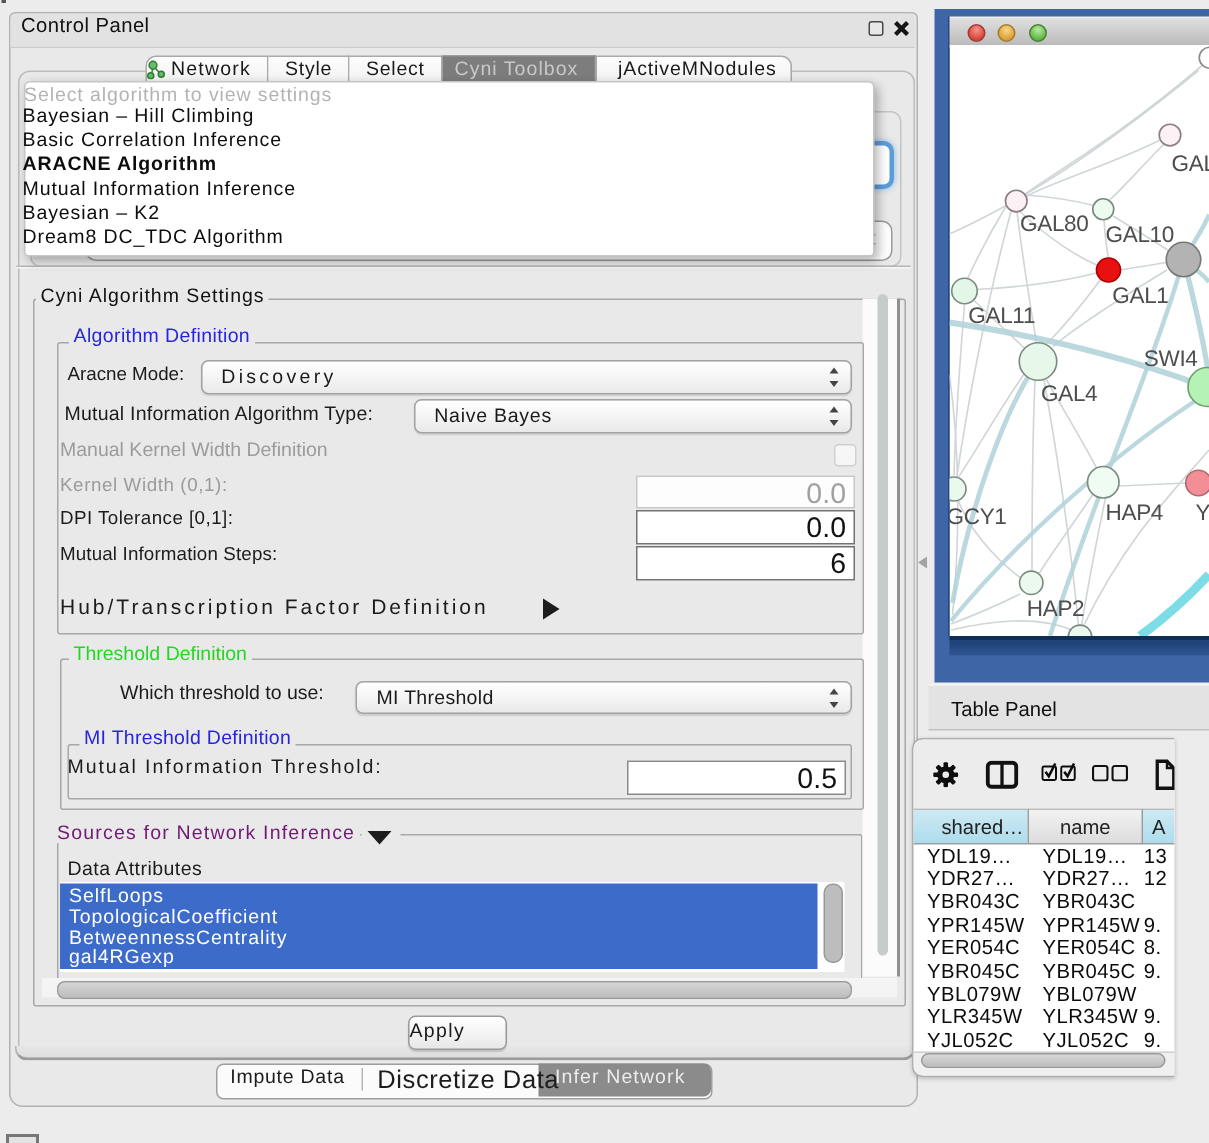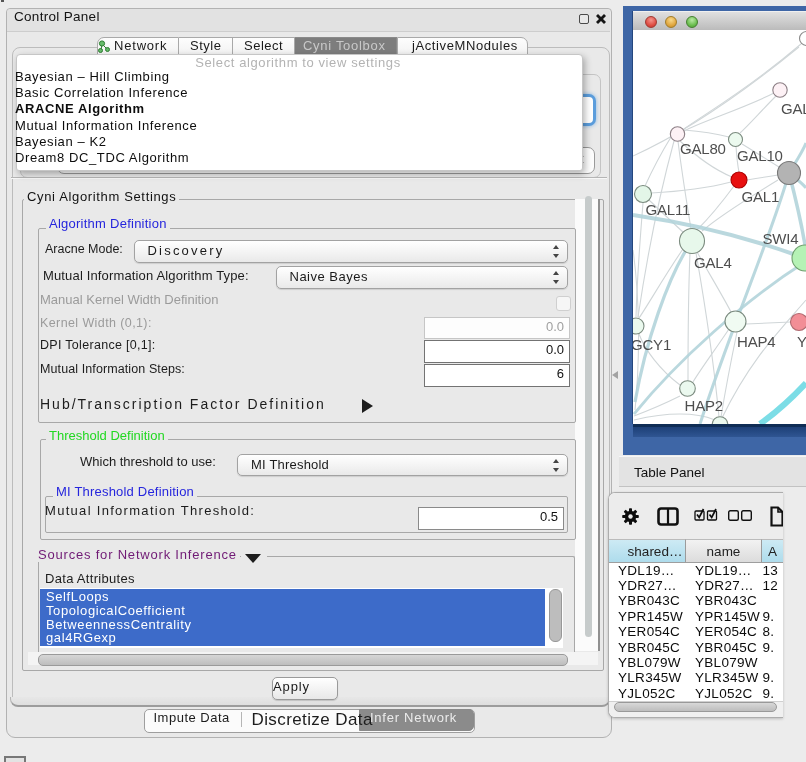--- a/index.html
+++ b/index.html
@@ -5,21 +5,21 @@
   html,body{margin:0;padding:0;}
   body{width:806px;height:762px;background:#ececec;font-family:"Liberation Sans",sans-serif;position:relative;overflow:hidden;}
   .abs{position:absolute;}
   .lbl{position:absolute;font-size:12.5px;font-weight:normal;color:#1c1c1c;white-space:nowrap;text-align:center;}
   .glbl{position:absolute;font-size:12.5px;font-weight:normal;color:#9b9b9b;white-space:nowrap;}
   .combo{position:absolute;border:1px solid #a2a2a2;border-radius:5px;background:linear-gradient(#ffffff,#f2f2f2 60%,#e9e9e9);box-shadow:0 1px 1px rgba(0,0,0,0.12);}
   .combo .ct{position:absolute;left:13px;top:3px;font-size:13px;color:#1a1a1a;}
   .stepper{position:absolute;right:7px;top:4px;width:7px;height:13px;}
   .stepper:before{content:"";position:absolute;left:0;top:0;border-left:3.5px solid transparent;border-right:3.5px solid transparent;border-bottom:4.5px solid #444;}
   .stepper:after{content:"";position:absolute;left:0;bottom:0;border-left:3.5px solid transparent;border-right:3.5px solid transparent;border-top:4.5px solid #444;}
-  .field{position:absolute;background:#fff;font-size:13px;text-align:right;color:#111;}
+  .field{position:absolute;background:#fff;font-size:19px;text-align:right;color:#111;}
   .grp{position:absolute;border:1px solid #a8a8a8;border-radius:2px;}
   .gtitle{position:absolute;background:#e9e9e9;padding:0 3px;font-size:12.5px;white-space:nowrap;}
 </style>
 </head>
 <body>
 
 <div class="abs" style="left:1px;top:0;width:3px;height:2px;background:#555;"></div>
 
 <div class="abs" id="cpwin" style="left:6px;top:8px;width:604px;height:728px;background:#e9e9e9;border:1px solid #b2b2b2;border-radius:4px 4px 9px 9px;"></div>
 
@@ -141,21 +141,21 @@
 <div class="abs" style="left:241px;top:712px;width:1px;height:15px;background:#b5b5b5;"></div>
 <div class="lbl" style="left:153.5px;top:709.5px;font-size:13px;letter-spacing:0.5px;">Impute Data</div>
 <div class="lbl" style="left:251.5px;top:709.5px;font-size:17px;letter-spacing:0.4px;">Discretize Data</div>
 <div class="lbl" style="left:370px;top:709.5px;font-size:13px;letter-spacing:0.75px;color:#ececec;">Infer Network</div>
 
 <div class="abs" style="left:4px;top:756px;width:18px;height:10px;border:2px solid #777;background:#e3e3e3;"></div>
 
 <div class="abs" style="left:612px;top:371px;width:0;height:0;border-top:4px solid transparent;border-bottom:4px solid transparent;border-right:6px solid #a3a3a3;"></div>
 
 <div class="abs" style="left:16px;top:53.5px;width:564.5px;height:115px;background:#fff;border:1px solid #c6c6c6;border-radius:4px 4px 3px 3px;box-shadow:2px 3px 7px rgba(0,0,0,0.3);"></div>
-<div class="abs" style="left:16px;top:54.7px;width:564px;text-align:center;font-size:13px;letter-spacing:0.6px;color:#b3b3b3;">Select algorithm to view settings</div>
+<div class="abs" style="left:16px;top:54.7px;width:564px;text-align:left;font-size:13px;letter-spacing:0.6px;color:#b3b3b3;">Select algorithm to view settings</div>
 <div class="abs" style="left:15px;top:69.3px;font-size:13px;letter-spacing:0.6px;color:#0d0d0d;line-height:16.1px;">Bayesian – Hill Climbing<br>Basic Correlation Inference<br><b>ARACNE Algorithm</b><br>Mutual Information Inference<br>Bayesian – K2<br>Dream8 DC_TDC Algorithm</div>
 
 <div class="abs" style="left:623px;top:6px;width:183px;height:449px;background:#3e66a6;"></div>
 <div class="abs" style="left:632px;top:11px;width:2px;height:413px;background:#24477e;"></div>
 
 <div class="abs" style="left:633px;top:11px;width:173px;height:19px;background:linear-gradient(#e0e0e0,#b9b9b9);border-top:1px solid #f0f0f0;border-bottom:1px solid #8c8c8c;"></div>
 <div class="abs" style="left:644.5px;top:15.5px;width:10px;height:10px;border-radius:50%;background:radial-gradient(circle at 50% 30%,#f4948c,#dd4a3f 65%,#b63a31);border:1px solid #a03830;"></div>
 <div class="abs" style="left:664.5px;top:15.5px;width:10px;height:10px;border-radius:50%;background:radial-gradient(circle at 50% 30%,#f8d98a,#dfa43c 65%,#bd8c2e);border:1px solid #a17c28;"></div>
 <div class="abs" style="left:685.5px;top:15.5px;width:10px;height:10px;border-radius:50%;background:radial-gradient(circle at 50% 30%,#b9e9a4,#67bb4b 65%,#529e3b);border:1px solid #447f30;"></div>
 

